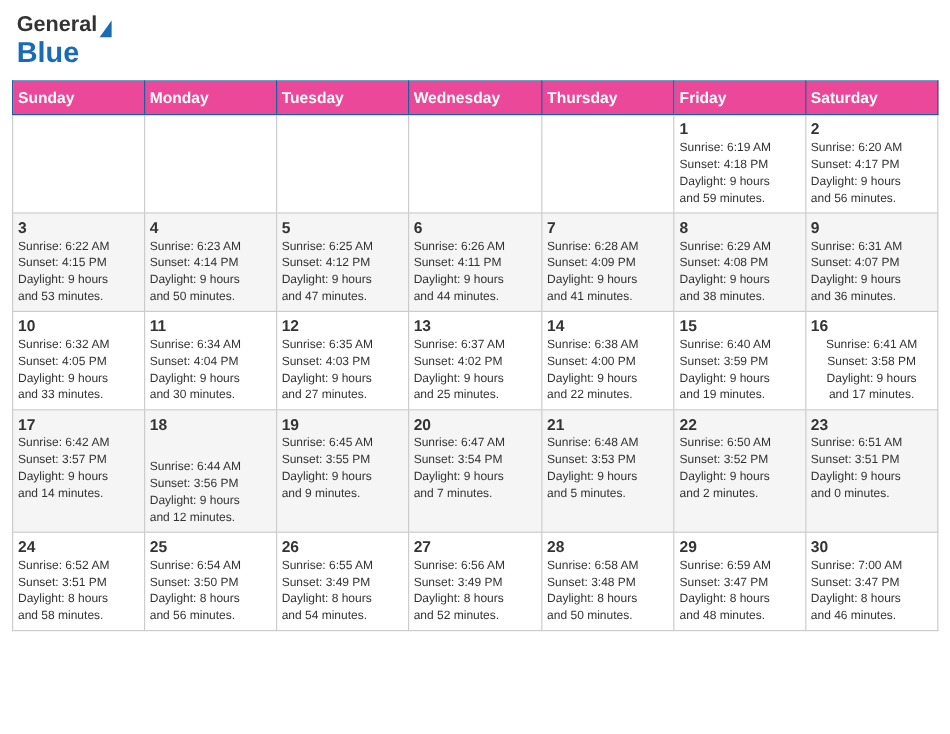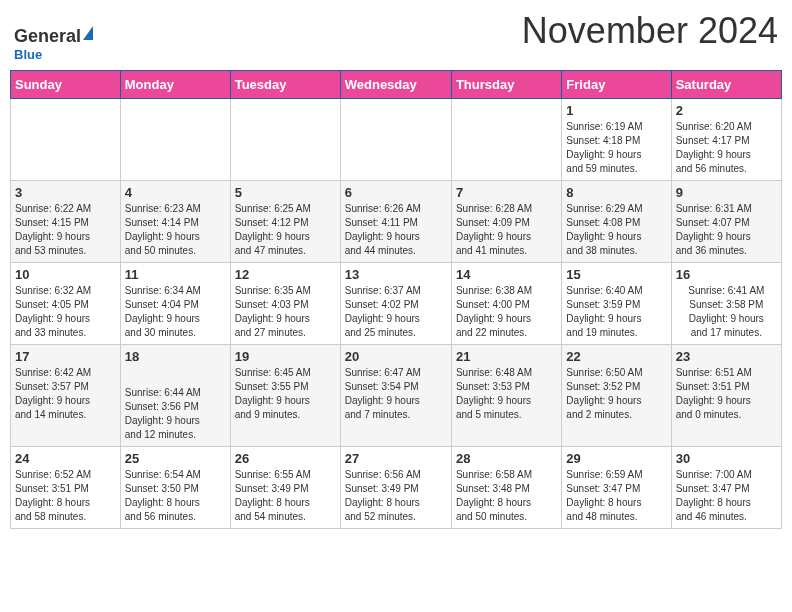--- a/index.html
+++ b/index.html
@@ -21,37 +21,36 @@
       display: flex;
       flex-direction: column;
       align-items: flex-start;
     }
     .logo-general {
       font-size: 18px;
       font-weight: bold;
       color: #333;
     }
     .logo-blue {
-      font-size: 13px;
+      font-size: 24px;
       font-weight: bold;
       color: #1a6bb5;
     }
     .logo-icon {
       display: inline-block;
       width: 0;
       height: 0;
       border-left: 10px solid transparent;
       border-bottom: 14px solid #1a6bb5;
       margin-left: 2px;
       vertical-align: middle;
     }
     .logo-top {
       display: flex;
-      align-items: flex-start;
-      margin-top: 16px;
+      align-items: flex-end;
     }
     .title-section {
       text-align: right;
     }
     .month-title {
       font-size: 36px;
       font-weight: normal;
       color: #333;
     }
     .location-title {
@@ -103,21 +102,20 @@
 
 <div class="header">
   <div class="logo">
     <div class="logo-top">
       <span class="logo-general">General</span>
       <span class="logo-icon"></span>
     </div>
     <span class="logo-blue">Blue</span>
   </div>
   <div class="title-section">
-    <div class="month-title">November 2024</div>
   </div>
 </div>
 
 <table class="calendar">
   <thead>
     <tr>
     <th>Sunday</th>
         <th>Monday</th>
         <th>Tuesday</th>
         <th>Wednesday</th>

